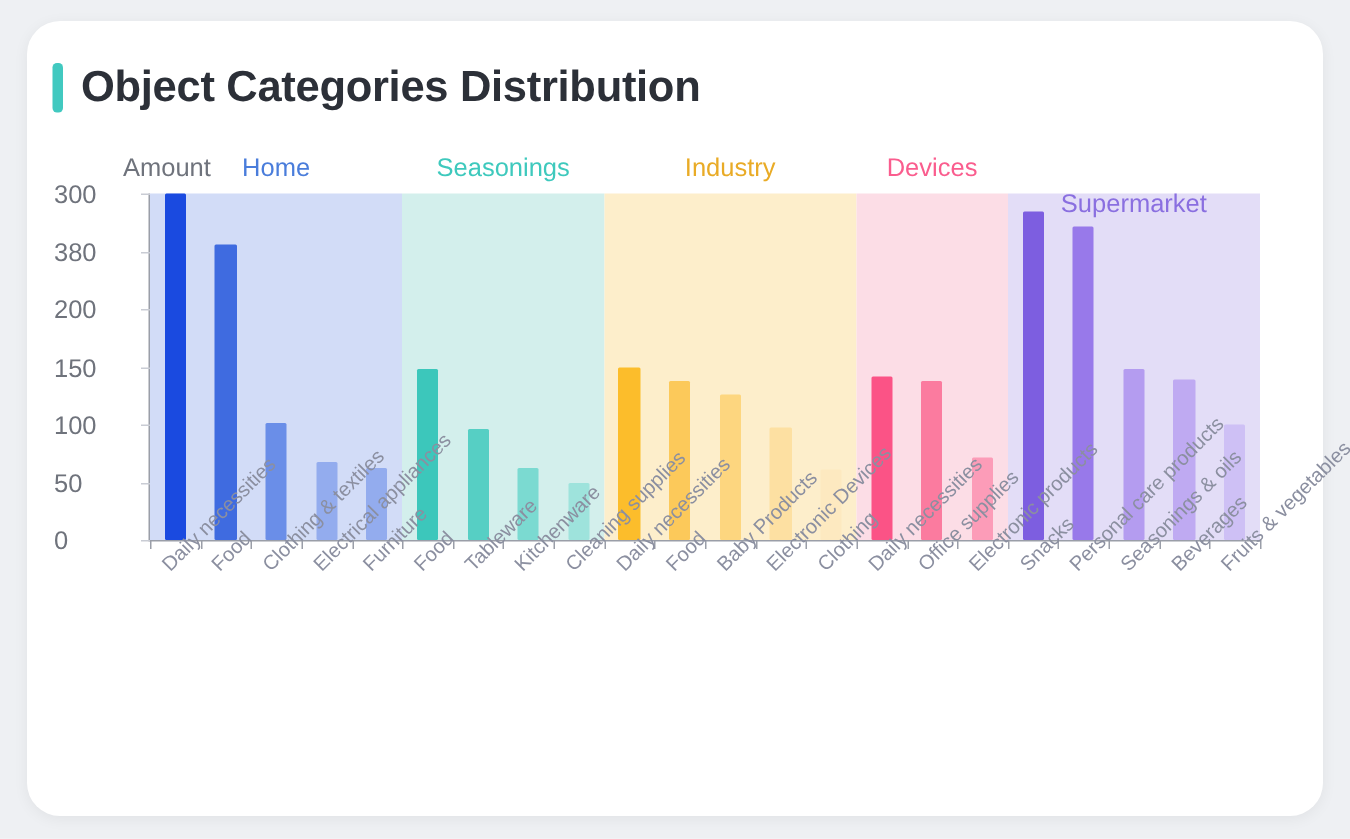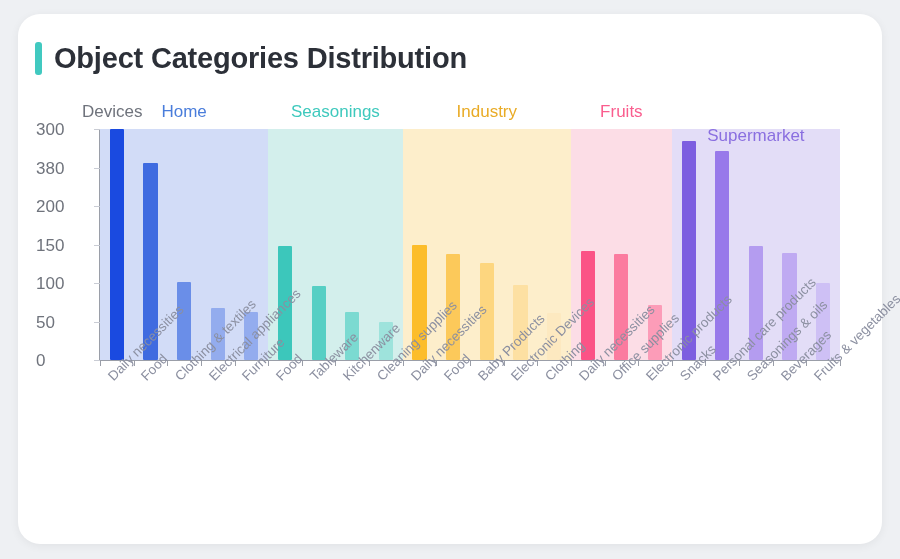--- a/index.html
+++ b/index.html
@@ -132,34 +132,34 @@
 <body>
 
 <div id="root">
   <div id="card">
 
     <div id="title-row">
       <div id="title-accent"></div>
       <div id="title-text">Object Categories Distribution</div>
     </div>
 
-    <div id="ylabel">Devices</div>
+    <div id="ylabel">Amount</div>
 
     <div id="plot">
       <div id="yaxis-line"></div>
       <div id="xaxis-line"></div>
       <div id="bands">
           <div class="band" style="left: 0px; width: 168.182px; background: rgb(210, 220, 247);"></div>
           <div class="band-label" style="left: 0px; width: 168.182px; color: rgb(74, 125, 219);">Home</div>
           <div class="band" style="left: 168.182px; width: 134.545px; background: rgb(211, 239, 236);"></div>
           <div class="band-label" style="left: 168.182px; width: 134.545px; color: rgb(62, 201, 189);">Seasonings</div>
           <div class="band" style="left: 302.727px; width: 168.182px; background: rgb(253, 238, 203);"></div>
           <div class="band-label" style="left: 302.727px; width: 168.182px; color: rgb(233, 171, 38);">Industry</div>
           <div class="band" style="left: 470.909px; width: 100.909px; background: rgb(252, 221, 230);"></div>
-          <div class="band-label" style="left: 470.909px; width: 100.909px; color: rgb(250, 93, 142);">Fruits</div>
+          <div class="band-label" style="left: 470.909px; width: 100.909px; color: rgb(250, 93, 142);">Devices</div>
           <div class="band" style="left: 571.818px; width: 168.182px; background: rgb(227, 221, 247);"></div>
           <div class="band-label" style="left: 571.818px; width: 168.182px; color: rgb(138, 111, 224); margin-top: 24px;">Supermarket</div>
         </div>
       <div id="yticks">
           <div class="gridline" style="top: 231px;"></div>
           <div class="ytick-label" style="top: 231px;">0</div>
           <div class="gridline" style="top: 192.5px;"></div>
           <div class="ytick-label" style="top: 192.5px;">50</div>
           <div class="gridline" style="top: 154px;"></div>
           <div class="ytick-label" style="top: 154px;">100</div>

